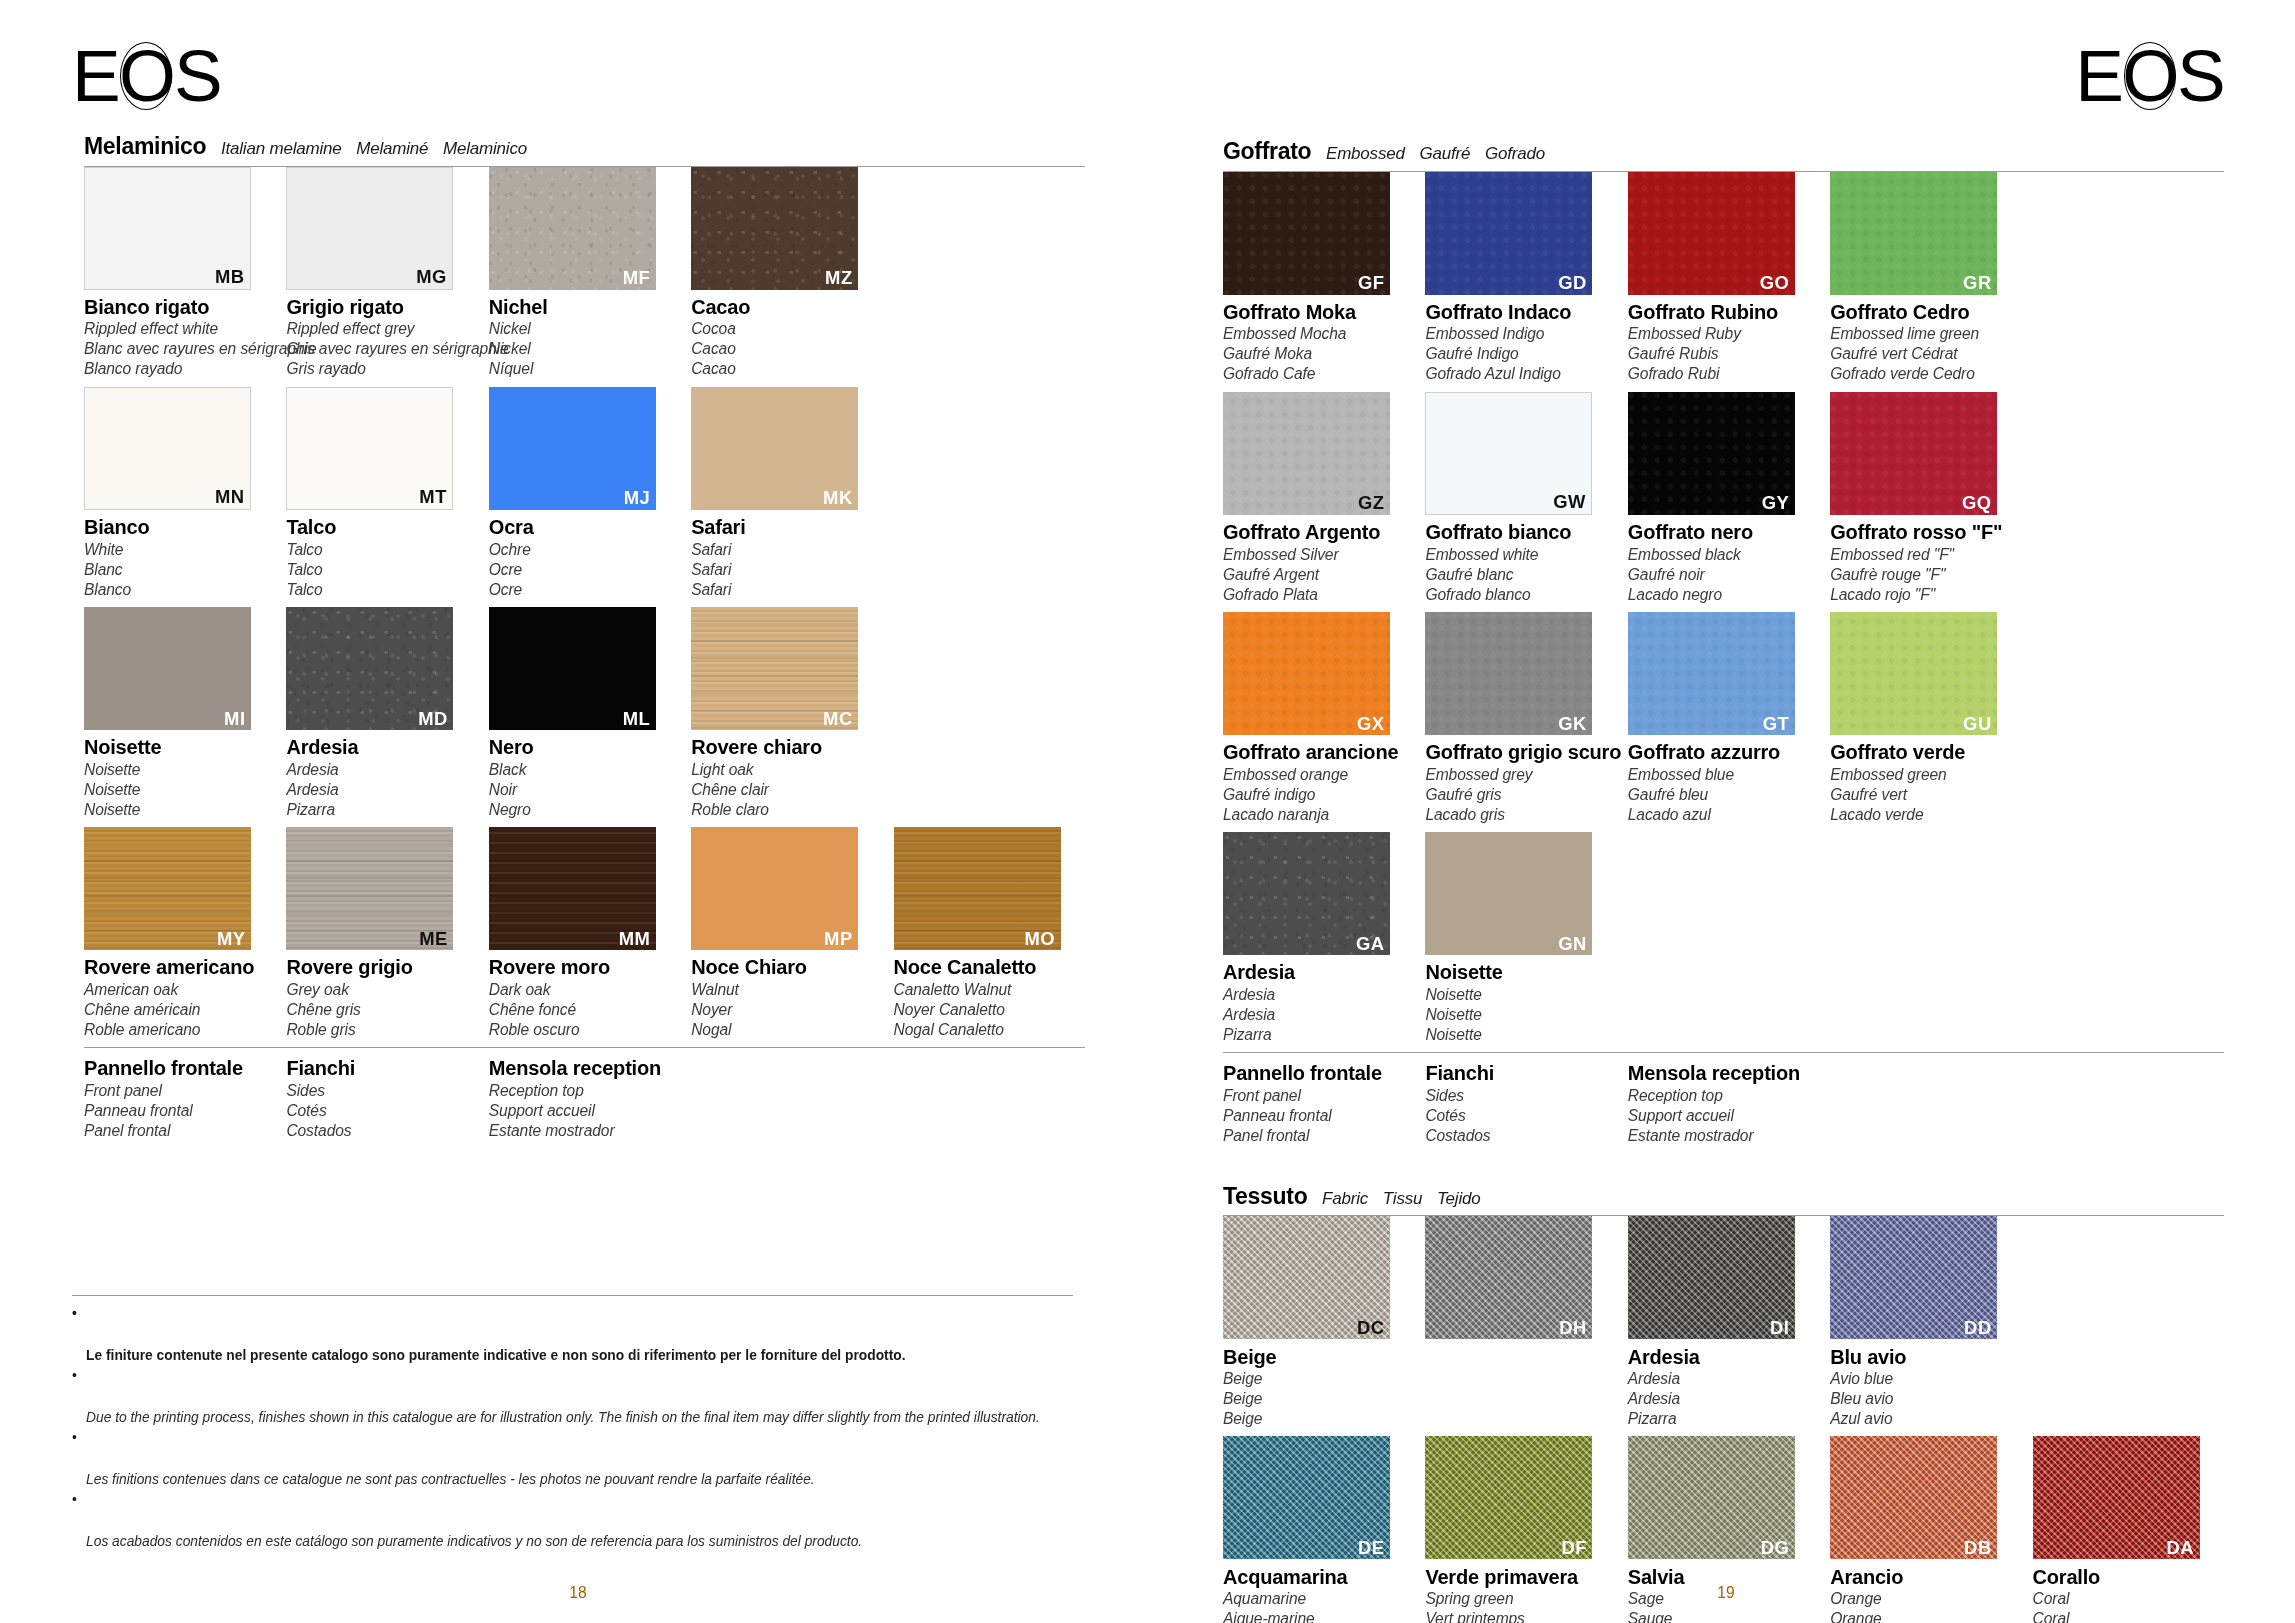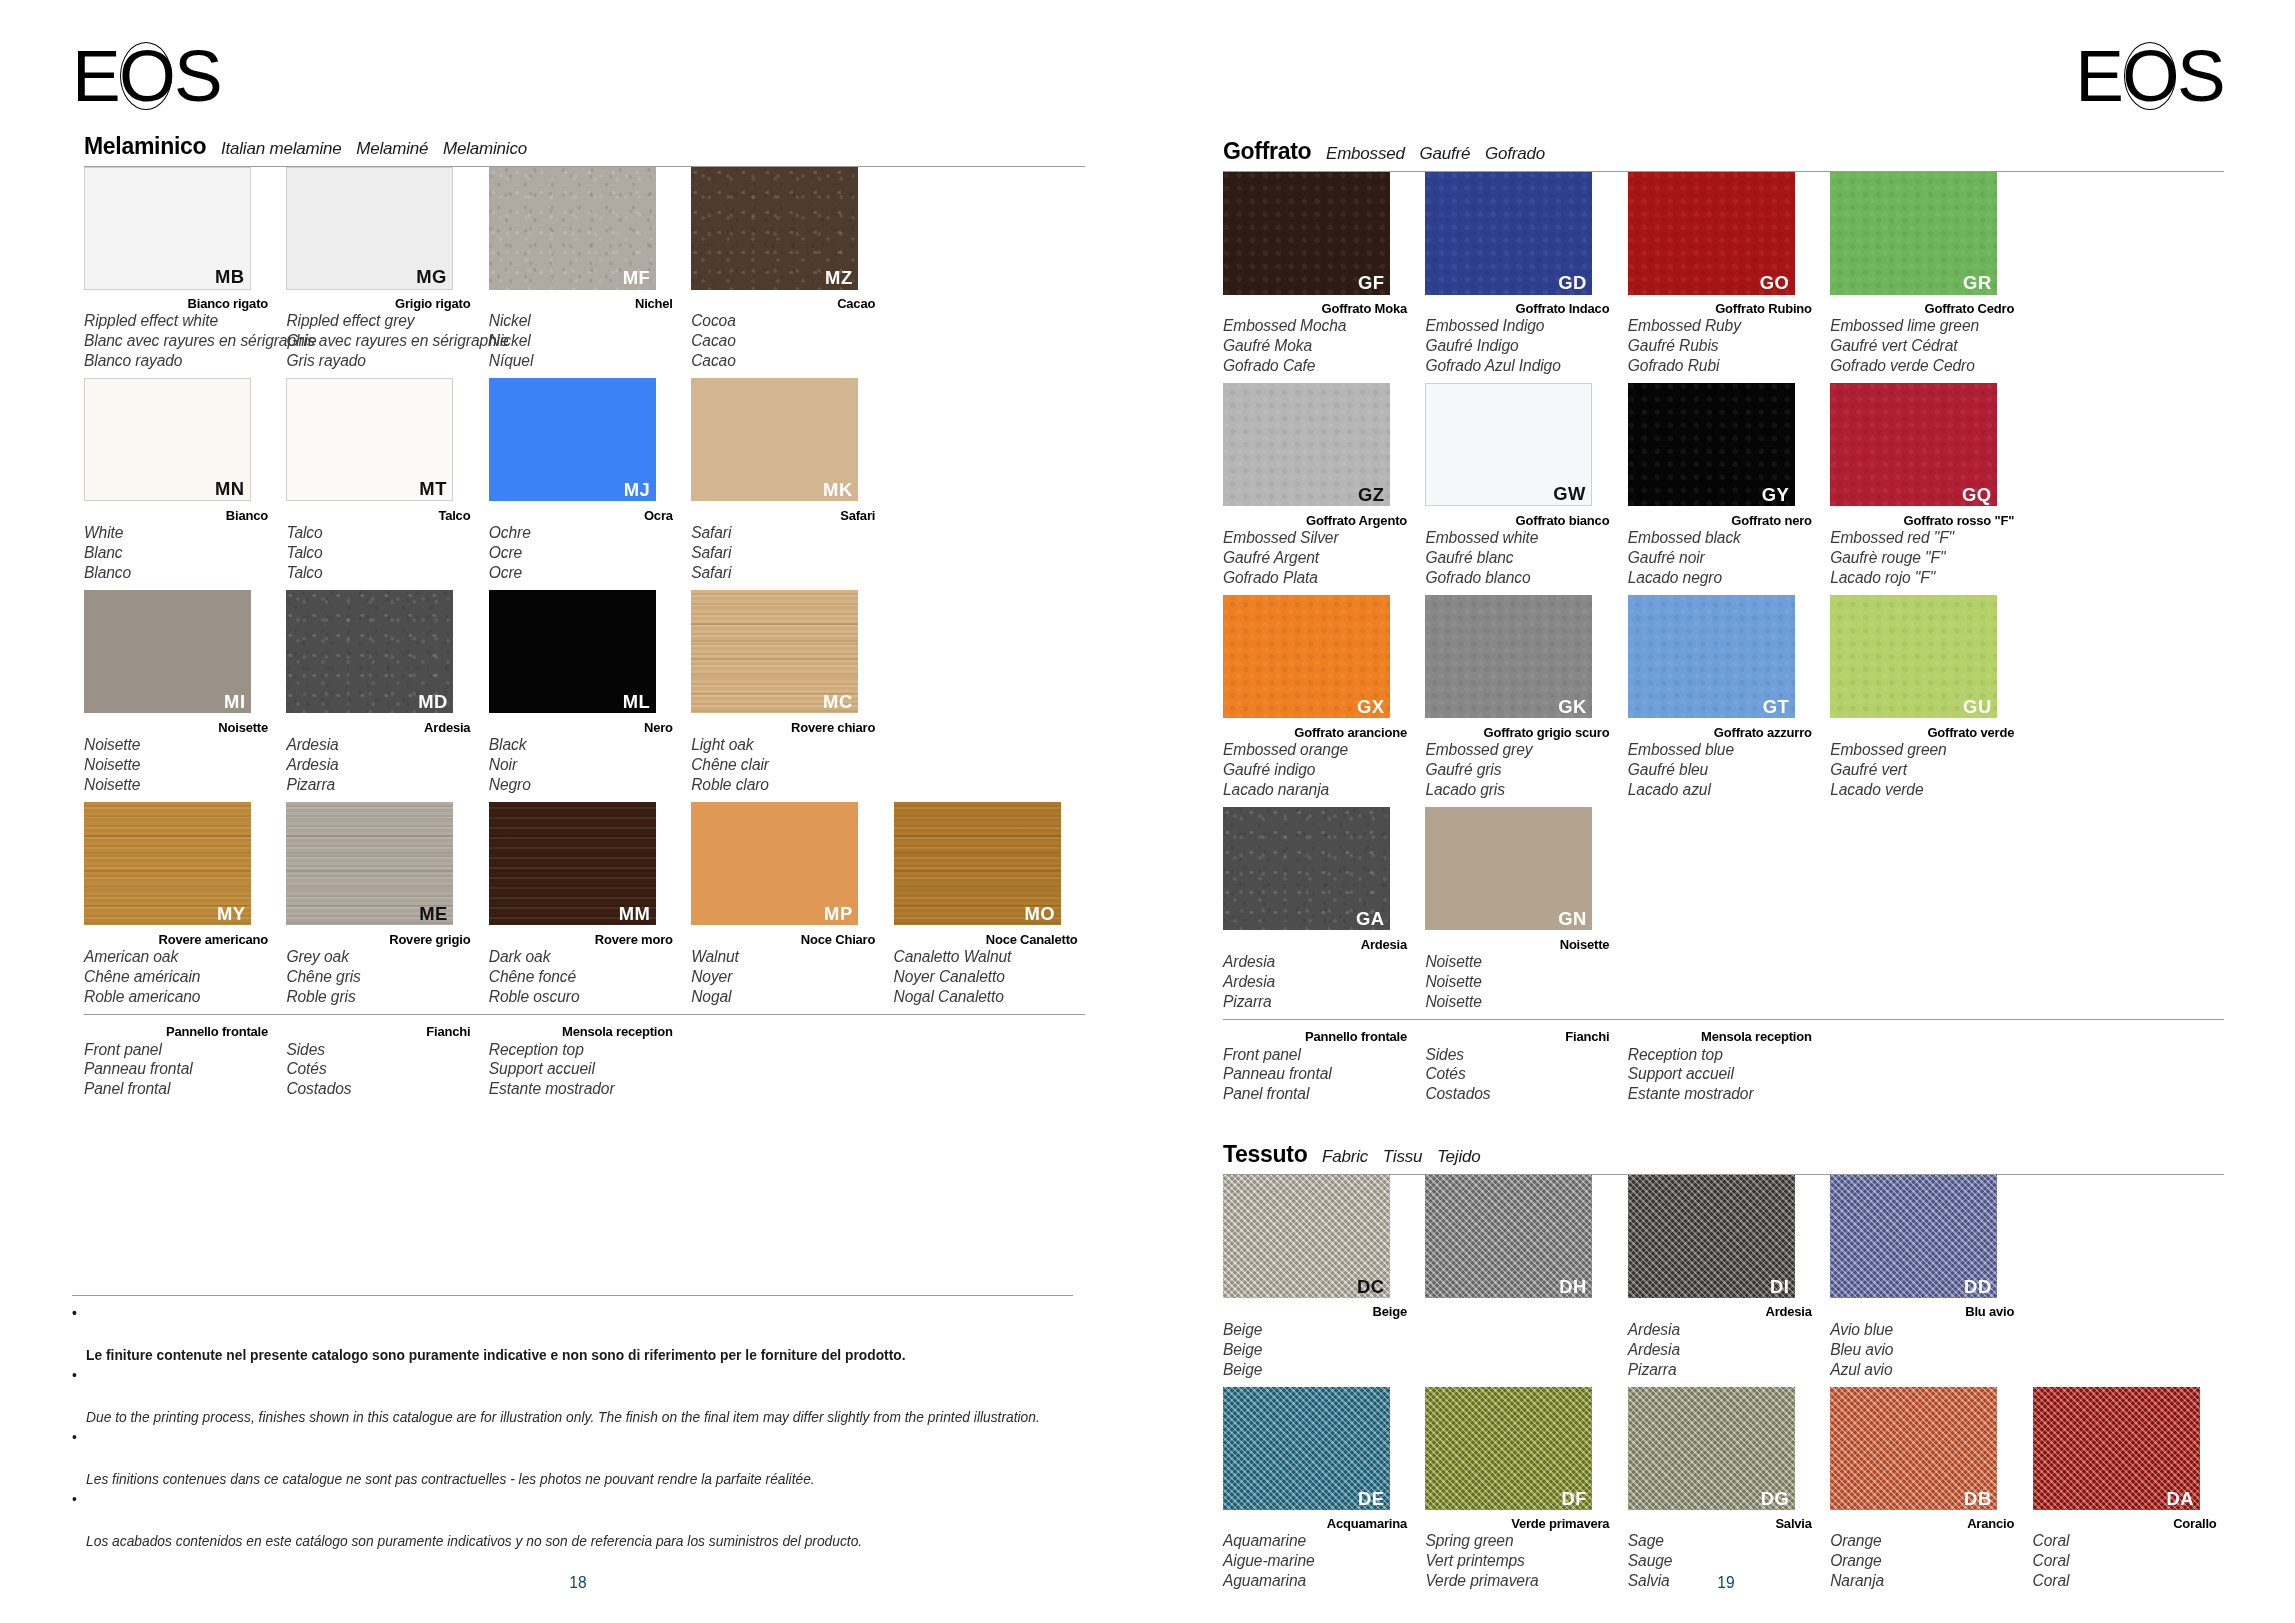--- a/index.html
+++ b/index.html
@@ -96,26 +96,25 @@
     font-family: "Liberation Sans", sans-serif;
     letter-spacing: 0.5px;
     line-height: 1;
   }
   .code.light { color: #ffffff; }
   .code.dark  { color: #111111; }
 
   .names { padding-top: 6.4px; }
   .n-it {
     font-weight: bold;
-    font-size: 13px;
+    font-size: 20px;
     color: #000;
     letter-spacing: -0.2px;
     line-height: 1.18;
     white-space: nowrap;
-    text-align: right;
   }
   .n-tr {
     font-style: italic;
     font-size: 15.6px;
     color: #3a3a3a;
     line-height: 1.28;
     letter-spacing: -0.1px;
     white-space: nowrap;
   }
 
@@ -148,25 +147,25 @@
     font-size: 13.8px;
     line-height: 1.45;
   }
   .fnote.first { font-weight: bold; }
   .fnote.first .txt { font-weight: bold; }
   .fnote .txt { font-style: normal; margin-top: 42px; }
   .fnote.italic .txt { font-style: italic; color: #2a2a2a; }
 
   .pagenum {
     position: absolute;
-    bottom: 32px;
+    bottom: 22px;
     width: 100%;
     text-align: center;
     font-size: 15.6px;
-    color: #0c4a6e;
+    color: #a16207;
   }
 
   
   .tx-stripe-w {
     background:
       repeating-linear-gradient(to bottom,
         #ffffff 0px, #ffffff 10px,
         #f3f3f3 10px, #f3f3f3 18.4px,
         #fafafa 18.4px, #fafafa 27.5px);
   }

